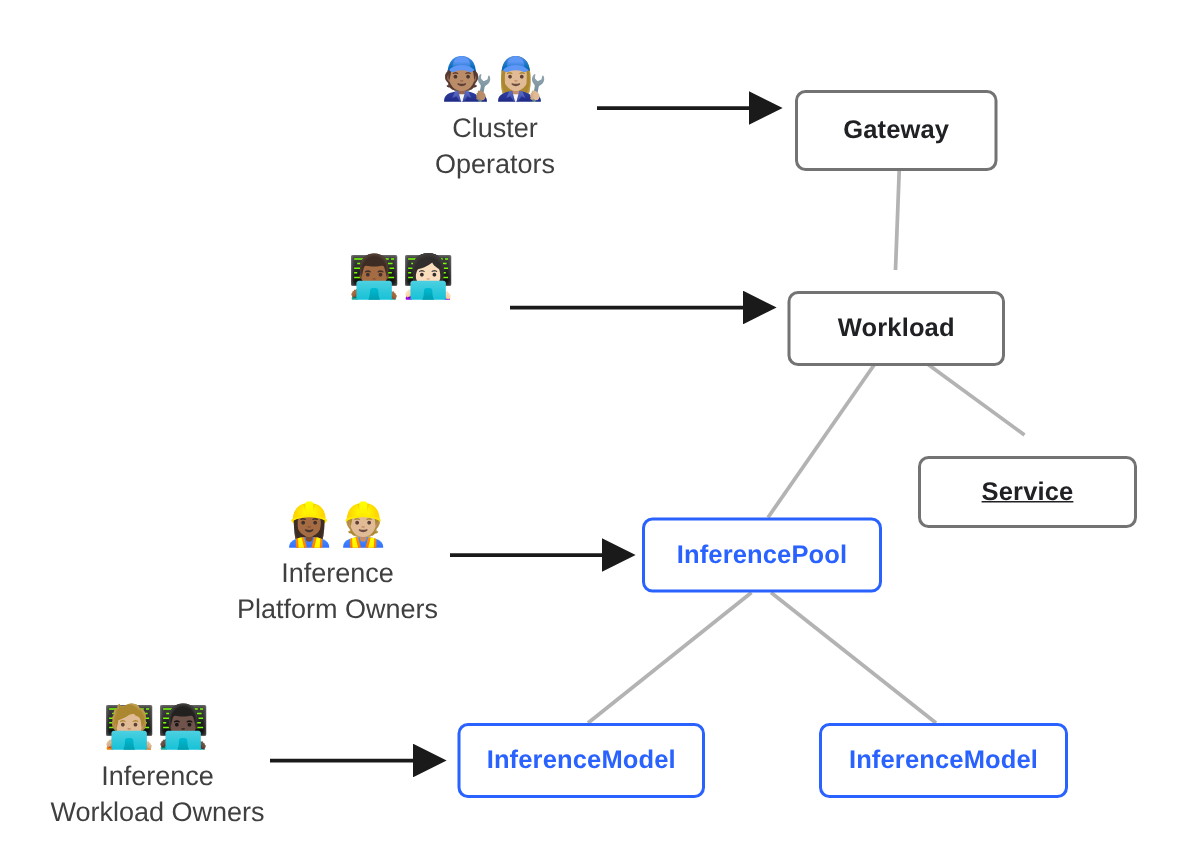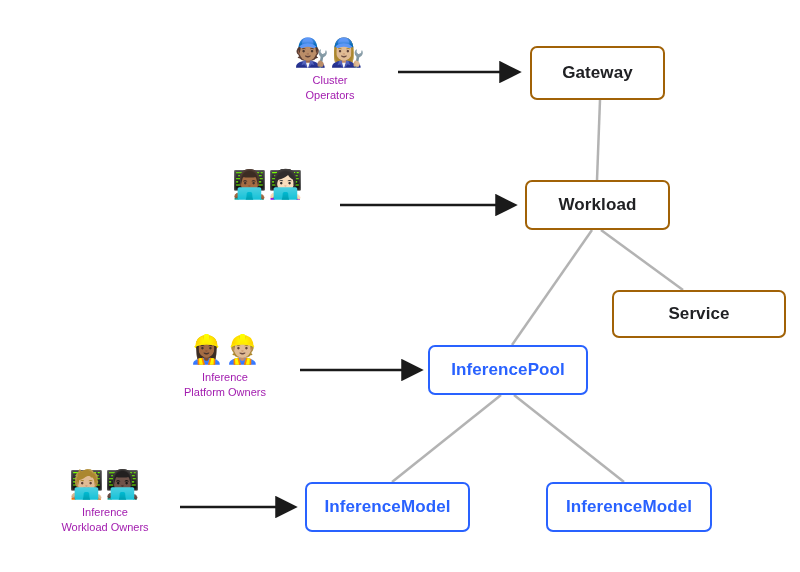--- a/index.html
+++ b/index.html
@@ -26,43 +26,44 @@
     background: #ffffff;
     border-radius: 7px;
     display: flex;
     align-items: center;
     justify-content: center;
     font-weight: bold;
     font-size: 17px;
     letter-spacing: 0.1px;
   }
   .node.core {
-    border: 2px solid #a16207;
+    border: 2px solid #737373;
     color: #202124;
+    margin-top: 14px;
   }
   .node.ext {
     border: 2px solid #2962ff;
     color: #2962ff;
   }
   .actor {
     position: absolute;
     width: 170px;
     text-align: center;
   }
   .actor .emoji {
     font-size: 28px;
     line-height: 1.1;
     letter-spacing: 1px;
     margin-bottom: 4px;
     font-family: "DejaVu Sans", sans-serif;
   }
   .actor .label {
-    font-size: 11px;
+    font-size: 18px;
     line-height: 1.35;
-    color: #a21caf;
+    color: #404040;
     white-space: pre-line;
   }
 </style>
 </head>
 <body>
 
 <div class="canvas">
 
   <svg class="edges" viewBox="0 0 800 572" xmlns="http://www.w3.org/2000/svg">
     <defs>
@@ -106,21 +107,21 @@
   </div>
 
   <div class="node core" style="left:530px; top:46px; width:135px; height:54px;">
     <span>Gateway</span>
   </div>
 
   <div class="node core" style="left:525px; top:180px; width:145px; height:50px;">
     <span>Workload</span>
   </div>
 
-  <div class="node core" style="left:612px; top:290px; width:174px; height:48px;">
+  <div class="node core" style="left:612px; top:290px; width:146px; height:48px;text-decoration:underline;">
     <span>Service</span>
   </div>
 
   <div class="node ext" style="left:428px; top:345px; width:160px; height:50px;">
     <span>InferencePool</span>
   </div>
 
   <div class="node ext" style="left:305px; top:482px; width:165px; height:50px;">
     <span>InferenceModel</span>
   </div>

